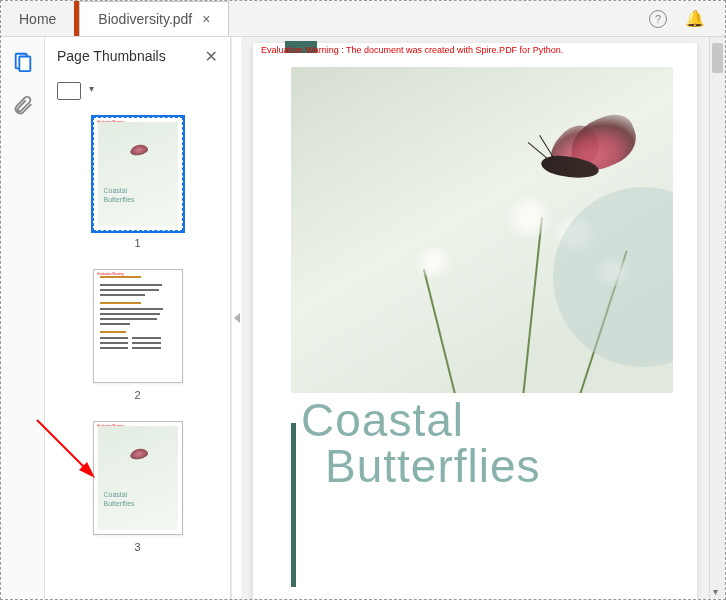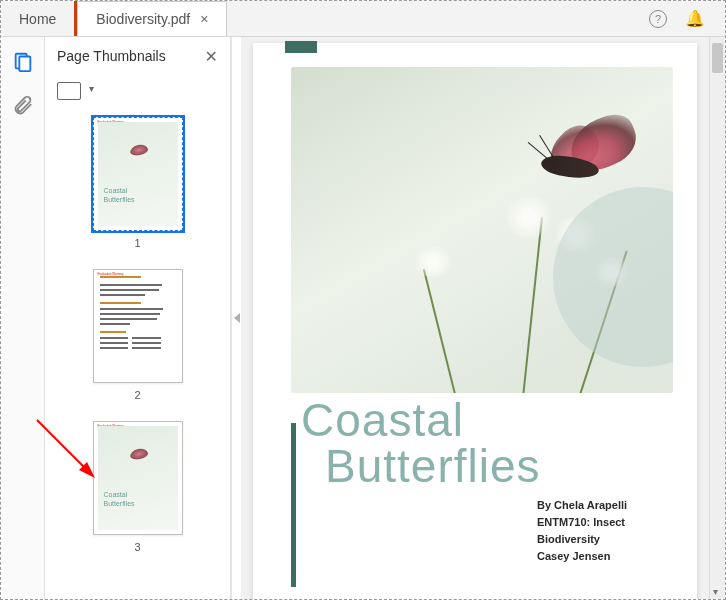--- a/index.html
+++ b/index.html
@@ -1,19 +1,19 @@
 <!DOCTYPE html>
 <html><head>
 <meta charset="utf-8">
 <style>
   * { box-sizing: border-box; margin: 0; padding: 0; font-family: -apple-system, "Segoe UI", Arial, sans-serif; }
   body { width: 726px; height: 600px; overflow: hidden; background: #fff; border: 1px dashed #999; position: relative; }
   
   .tabbar { height: 36px; background: #f3f3f3; border-bottom: 1px solid #d8d8d8; display: flex; align-items: stretch; }
-  .tab { padding: 0 18px; display: flex; align-items: center; font-size: 14px; color: #555; border-right: 3px solid #c2410c; cursor: pointer; position: relative; }
+  .tab { padding: 0 18px; display: flex; align-items: center; font-size: 14px; color: #555; border-right: 5px solid #c2410c; cursor: pointer; position: relative; }
   .tab.active { background: #fff; border-top: 1px solid #ccc; border-right: 1px solid #ccc; border-left: 1px solid #ccc; }
   .tab-close { margin-left: 10px; font-size: 14px; color: #666; }
   .tabbar-right { margin-left: auto; display: flex; align-items: center; gap: 18px; padding-right: 20px; color: #888; }
   .icon-q { width: 18px; height: 18px; border: 1.5px solid #888; border-radius: 50%; display: flex; align-items: center; justify-content: center; font-size: 11px; }
   .bell { font-size: 16px; }
   
   .main { display: flex; height: 562px; }
   
   .railbar { width: 44px; background: #fafafa; border-right: 1px solid #e0e0e0; display: flex; flex-direction: column; align-items: center; padding-top: 14px; gap: 22px; }
   .rail-icon { width: 22px; height: 22px; color: #888; cursor: pointer; }
@@ -152,45 +152,41 @@
         <div class="thumb-num">3</div>
       </div>
     </div>
   </div>
 
   <div class="resizer"></div>
 
   <div class="viewer">
     <div class="page">
       <div class="accent"></div>
+      <div class="warning">Evaluation Warning : The document was created with Spire.PDF for Python.</div>
       <div class="hero">
         <div class="stem" style="left:240px;top:150px;height:190px;transform:rotate(6deg)"></div>
         <div class="stem" style="left:150px;top:200px;height:150px;transform:rotate(-14deg)"></div>
         <div class="stem" style="left:310px;top:180px;height:160px;transform:rotate(18deg)"></div>
         <div class="bloom" style="left:210px;top:130px"></div>
         <div class="bloom" style="left:260px;top:150px;width:50px;height:35px"></div>
         <div class="bloom" style="left:120px;top:180px;width:44px;height:30px"></div>
         <div class="bloom" style="left:300px;top:190px;width:42px;height:30px"></div>
         <div class="moth-wing2"></div>
         <div class="moth-wing"></div>
         <div class="moth-body"></div>
         <div class="ant" style="left:256px;top:66px;transform:rotate(-32deg)"></div>
         <div class="ant" style="left:248px;top:70px;transform:rotate(-50deg)"></div>
         <div style="position:absolute;right:-60px;top:120px;width:180px;height:180px;border-radius:50%;background:rgba(190,210,205,.5)"></div>
       </div>
       <div class="vbar"></div>
       <div class="title-block">
         <div class="title-line1">Coastal</div>
         <div class="title-line2">Butterflies</div>
       </div>
-      <div class="meta">
-        <div>By Chela Arapelli</div>
-        <div>ENTM710: Insect Biodiversity</div>
-        <div>Casey Jensen</div>
-      </div>
     </div>
     <div class="vscroll">
       <div class="vscroll-arrow" style="top:2px">▴</div>
       <div class="vscroll-thumb"></div>
       <div class="vscroll-arrow" style="bottom:2px">▾</div>
     </div>
   </div>
 </div>
 
 <svg class="arrow-annot" viewBox="0 0 70 70">

